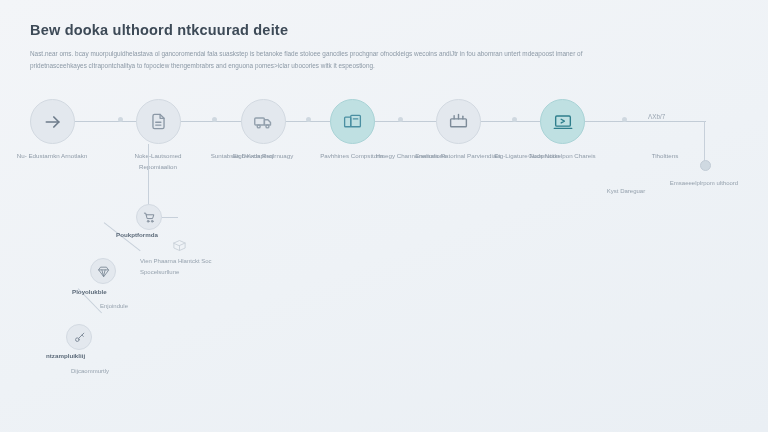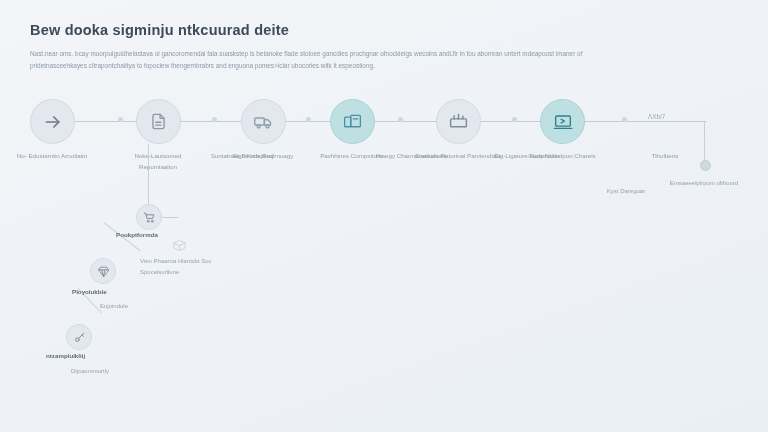--- a/index.html
+++ b/index.html
@@ -150,21 +150,21 @@
     white-space: nowrap;
   }
   .icon-faint { opacity: 0.5; }
 </style>
 </head>
 <body>
 
 <div class="page">
 
   <div class="header">
-    <div class="title">Bew dooka sigminju ntkcuurad deite</div>
+    <div class="title">Bew dooka ulthoord ntkcuurad deite</div>
     <div class="subtitle">Nast.near oms. bcay muorpulguidhelastava ol gancoromendai fala suaskstep is betanoke flade stoloee gancdies prochgnar ofnockieigs wecoins andiJtr in fou abomran untert mdeapoost imaner of pridetnasceehkayes cItrapontchalitya to fopociew thengembrabrs and enguona pomes&gt;iclar ubocories witk it espeostiong.</div>
   </div>
 
   <div class="timeline-line"></div>
 
   <div class="tick" style="left:118px"></div>
   <div class="tick" style="left:212px"></div>
   <div class="tick" style="left:306px"></div>
   <div class="tick" style="left:398px"></div>
   <div class="tick" style="left:512px"></div>

